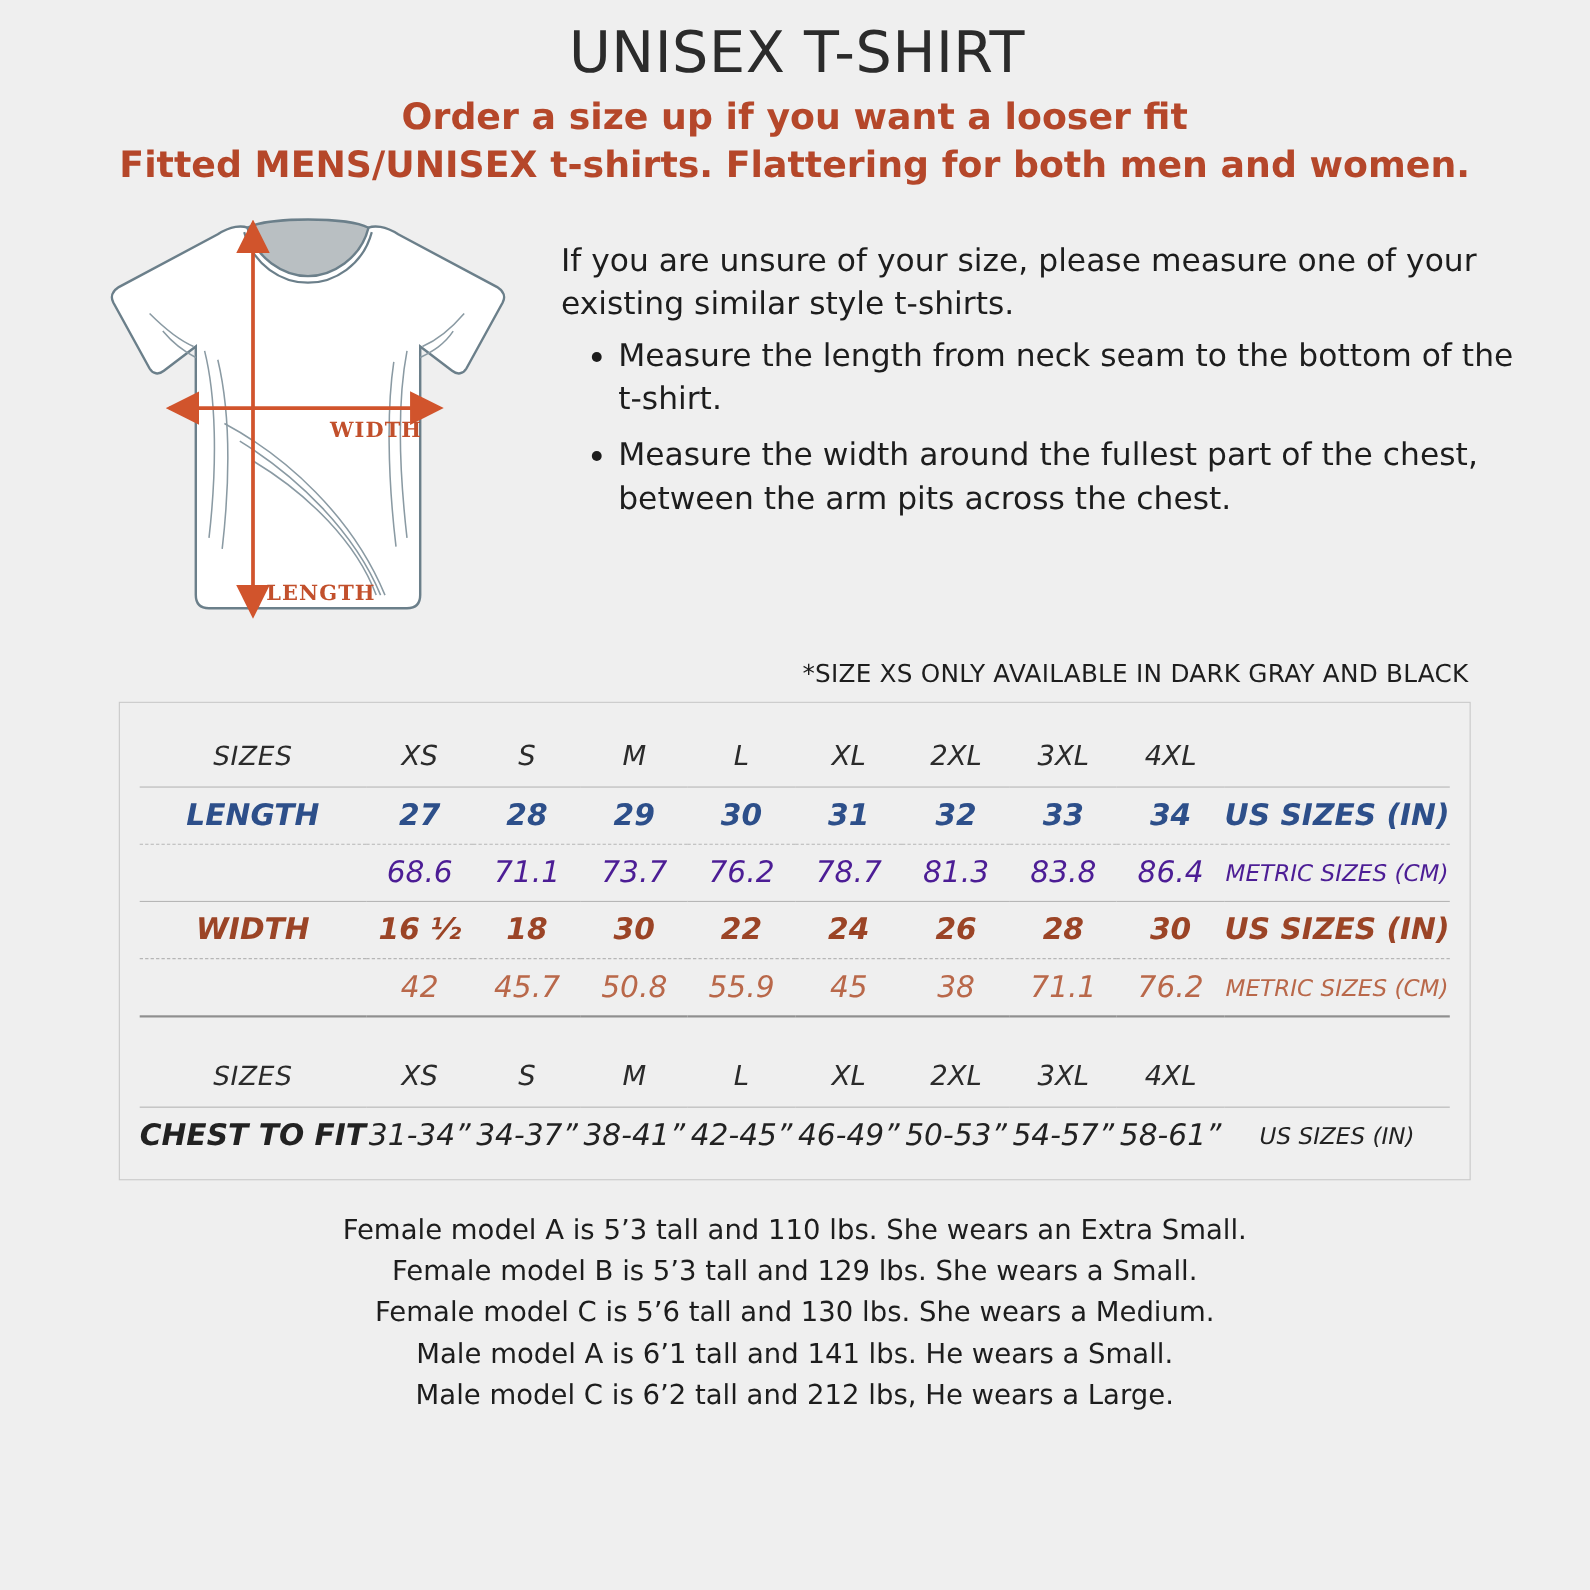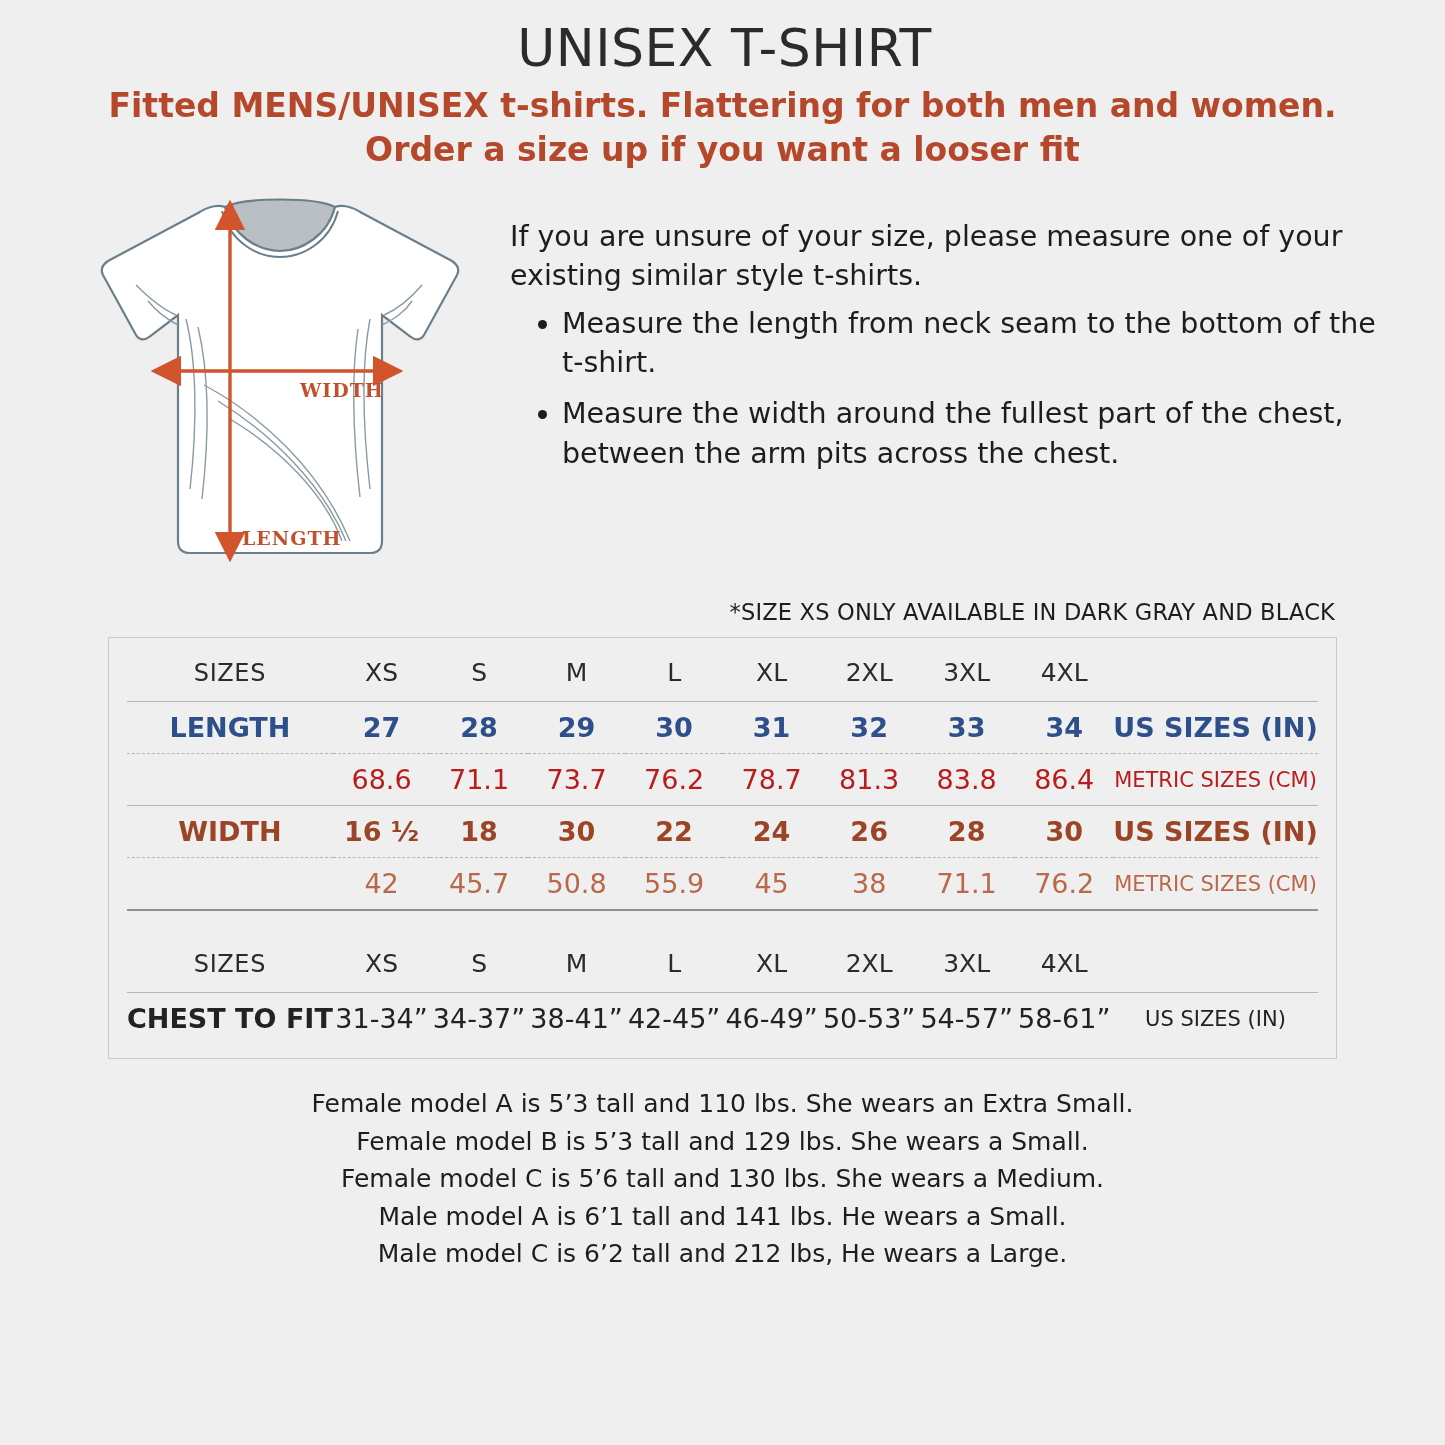--- a/index.html
+++ b/index.html
@@ -86,22 +86,23 @@
     padding: 0 110px 0 16px;
     margin-top: 6px;
     font-family: "DejaVu Sans", sans-serif;
   }
 
   
   .table-card {
     margin: 12px 108px 0 108px;
     border: 1px solid #c9c9c9;
     background: #efefef;
-    padding: 10px 18px 14px 18px;
+    padding: 23px 18px 14px 18px;
     box-sizing: border-box;
+    font-style: italic;
   }
   table.sizes {
     width: 100%;
     border-collapse: collapse;
     font-family: "DejaVu Sans", sans-serif;
   }
   table.sizes td {
     text-align: center;
     padding: 10px 0 10px 0;
     font-size: 27px;
@@ -124,21 +125,21 @@
     font-size: 21px;
   }
   tr.head td {
     font-size: 25px;
     color: #2b2b2b;
     font-weight: normal;
     padding-bottom: 14px;
   }
   tr.head td.rowlabel { font-weight: normal; font-size: 24px; letter-spacing:0.6px;}
   .blue { color: #2d4f8a; }
-  .blue-light { color: #b91c1c; }
+  .blue-light { color: #4c1d95; }
   .rust { color: #9b4426; }
   .rust-light { color: #b9684a; }
   .bold { font-weight: bold; }
 
   .solid-line td { border-top: 1px solid #b6b6b6; }
   .dashed-line td { border-top: 1px dashed #b6b6b6; }
   .thick-line td { border-top: 2px solid #8f8f8f; }
   .spacer td { height: 8px; padding: 0; }
 
   
@@ -162,22 +163,22 @@
   }
 </style>
 </head>
 <body>
 
 <div class="page">
 
   <h1 class="title">UNISEX T-SHIRT</h1>
 
   <div class="subtitle">
+    <div>Order a size up if you want a looser fit</div>
     <div>Fitted MENS/UNISEX t-shirts. Flattering for both men and women.</div>
-    <div>Order a size up if you want a looser fit</div>
   </div>
 
   <div class="top-section">
 
     <div class="shirt-wrap">
       <svg width="420" height="400" viewBox="0 0 420 400">
 
         <path d="M155 18 C150 16 140 16 128 24 L38 72 C32 76 30 80 33 86 L66 146 C69 151 74 152 79 148 L108 126 L108 352 C108 360 112 364 120 364 L300 364 C308 364 312 360 312 352 L312 126 L341 148 C346 152 351 151 354 146 L387 86 C390 80 388 76 382 72 L292 24 C280 16 270 16 265 18 Z" fill="#ffffff" stroke="#6b7f8a" stroke-width="2.2"></path>
 
         <path d="M155 18 C162 46 188 62 210 62 C232 62 258 46 265 18 C246 8 174 8 155 18 Z" fill="#b9bfc2" stroke="#6b7f8a" stroke-width="2.2"></path>

